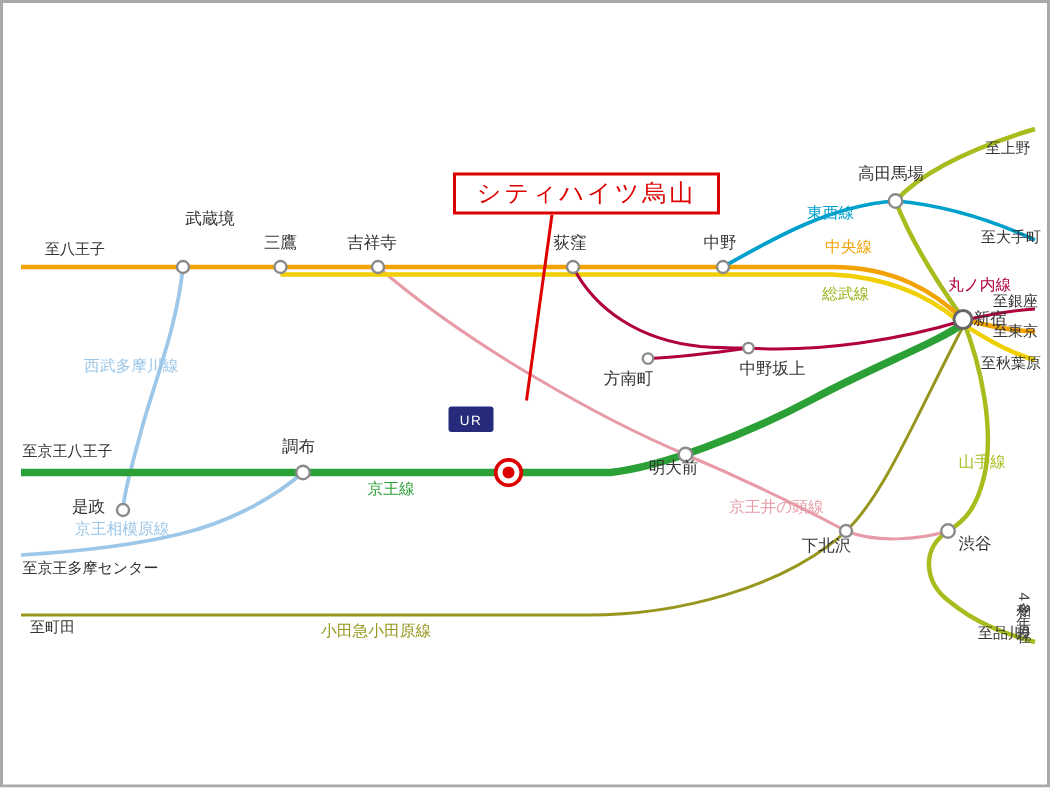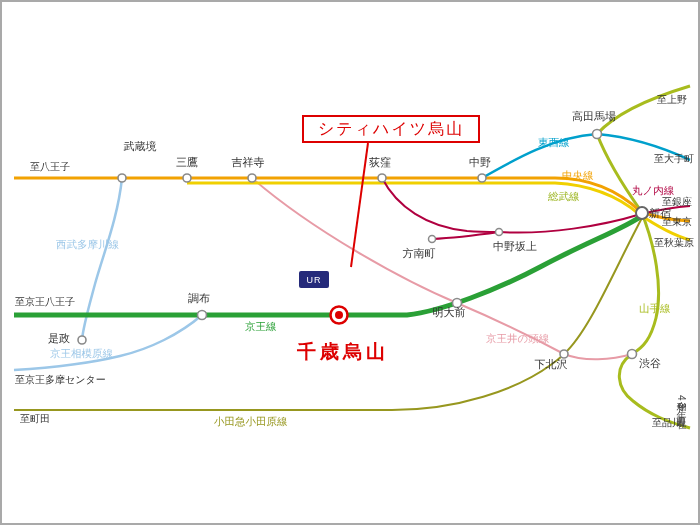--- a/index.html
+++ b/index.html
@@ -74,39 +74,38 @@
   </svg>
 
   <div class="callout">
     <span>シティハイツ烏山</span>
   </div>
 
   <div class="ur">
     <span>UR</span>
   </div>
 
-  <div class="big-station">千歳烏山</div>
 
   <div class="lbl" style="left:120px;top:139px;margin-left:18px;">武蔵境</div>
   <div class="lbl" style="left:185px;top:155px;">三鷹</div>
   <div class="lbl" style="left:246px;top:155px;">吉祥寺</div>
   <div class="lbl" style="left:378px;top:155px;">荻窪</div>
   <div class="lbl" style="left:478px;top:155px;">中野</div>
   <div class="lbl" style="left:592px;top:109px;">高田馬場</div>
   <div class="lbl anchor-left" style="left:647px;top:206px;">新宿</div>
   <div class="lbl" style="left:417px;top:246px;">方南町</div>
   <div class="lbl" style="left:513px;top:239px;">中野坂上</div>
   <div class="lbl" style="left:197px;top:291px;">調布</div>
   <div class="lbl anchor-left" style="left:46px;top:331px;">是政</div>
   <div class="lbl" style="left:447px;top:305px;">明大前</div>
   <div class="lbl" style="left:549px;top:357px;font-family:Liberation Serif, serif;">下北沢</div>
   <div class="lbl anchor-left" style="left:637px;top:356px;">渋谷</div>
 
   <div class="linelbl" style="left: 536px; top: 135px; color: rgb(0, 160, 204);">東西線</div>
-  <div class="linelbl" style="left: 548px; top: 168px; color: rgb(242, 162, 2); margin-left: 12px;">中央線</div>
+  <div class="linelbl" style="left: 548px; top: 158px; color: rgb(242, 162, 2);">中央線</div>
   <div class="linelbl" style="left: 546px; top: 189px; color: rgb(154, 180, 28);">総武線</div>
   <div class="linelbl" style="left: 630px; top: 183px; color: rgb(176, 0, 64);">丸ノ内線</div>
   <div class="linelbl" style="left: 637px; top: 301px; color: rgb(168, 188, 30);">山手線</div>
   <div class="linelbl" style="left: 54px; top: 237px; color: rgb(156, 199, 232);">西武多摩川線</div>
   <div class="linelbl" style="left: 48px; top: 346px; color: rgb(156, 199, 232); text-align: right;">京王相模原線</div>
   <div class="linelbl" style="left: 243px; top: 319px; color: rgb(42, 160, 54);">京王線</div>
   <div class="linelbl" style="left: 484px; top: 331px; color: rgb(231, 155, 166);">京王井の頭線</div>
   <div class="linelbl" style="left: 212px; top: 414px; color: rgb(151, 151, 31);">小田急小田原線</div>
 
   <div class="edge" style="left:28px;top:160px;">至八王子</div>

